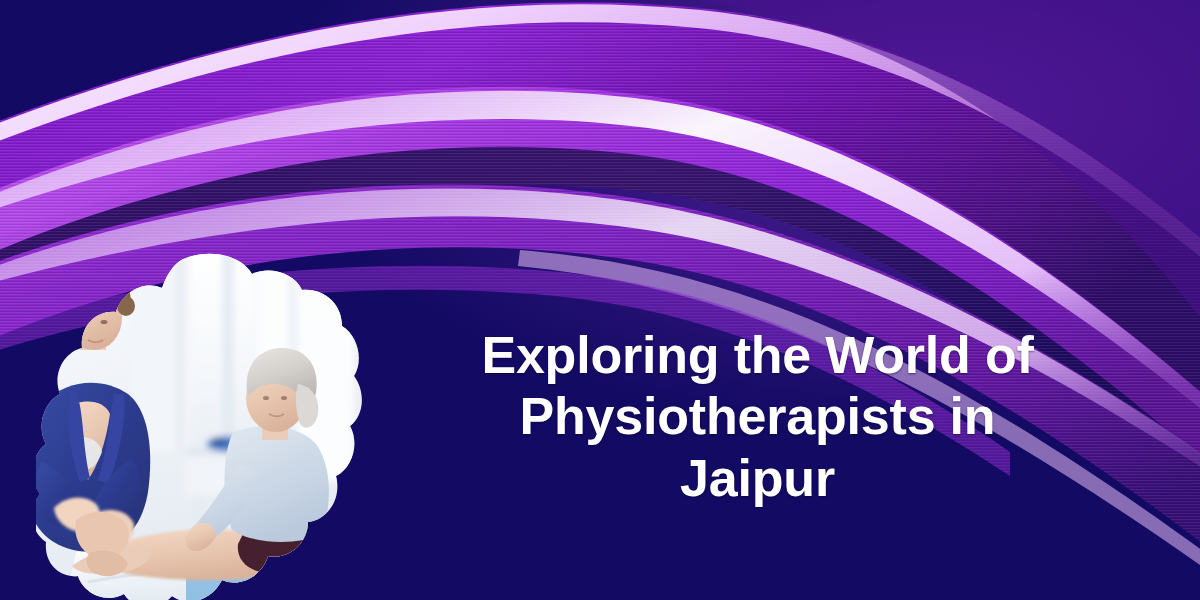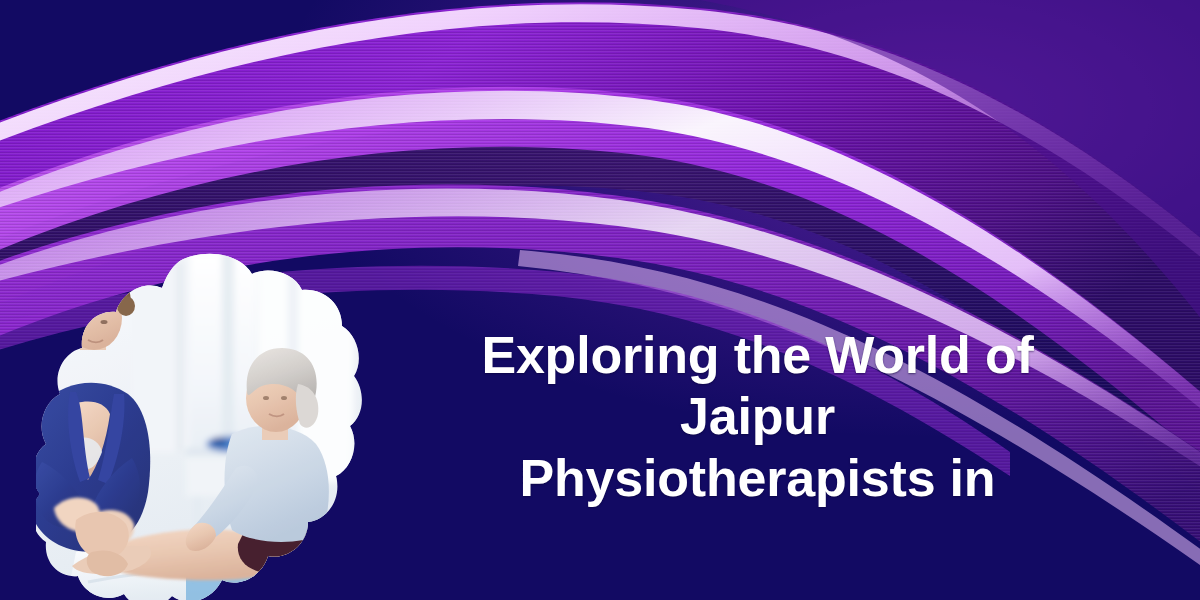--- a/index.html
+++ b/index.html
@@ -348,18 +348,18 @@
 
           <rect x="0" y="0" width="330" height="360" fill="#ffffff" opacity="0.07"></rect>
         </g>
       </svg>
     </div>
   </div>
 
   <div id="title-layer">
     <h1 id="title-block">
       <span class="tline">Exploring the World of</span>
+      <span class="tline">Physiotherapists in</span>
       <span class="tline">Jaipur</span>
-      <span class="tline">Physiotherapists in</span>
     </h1>
   </div>
 
 </div>
 
 </body></html>

